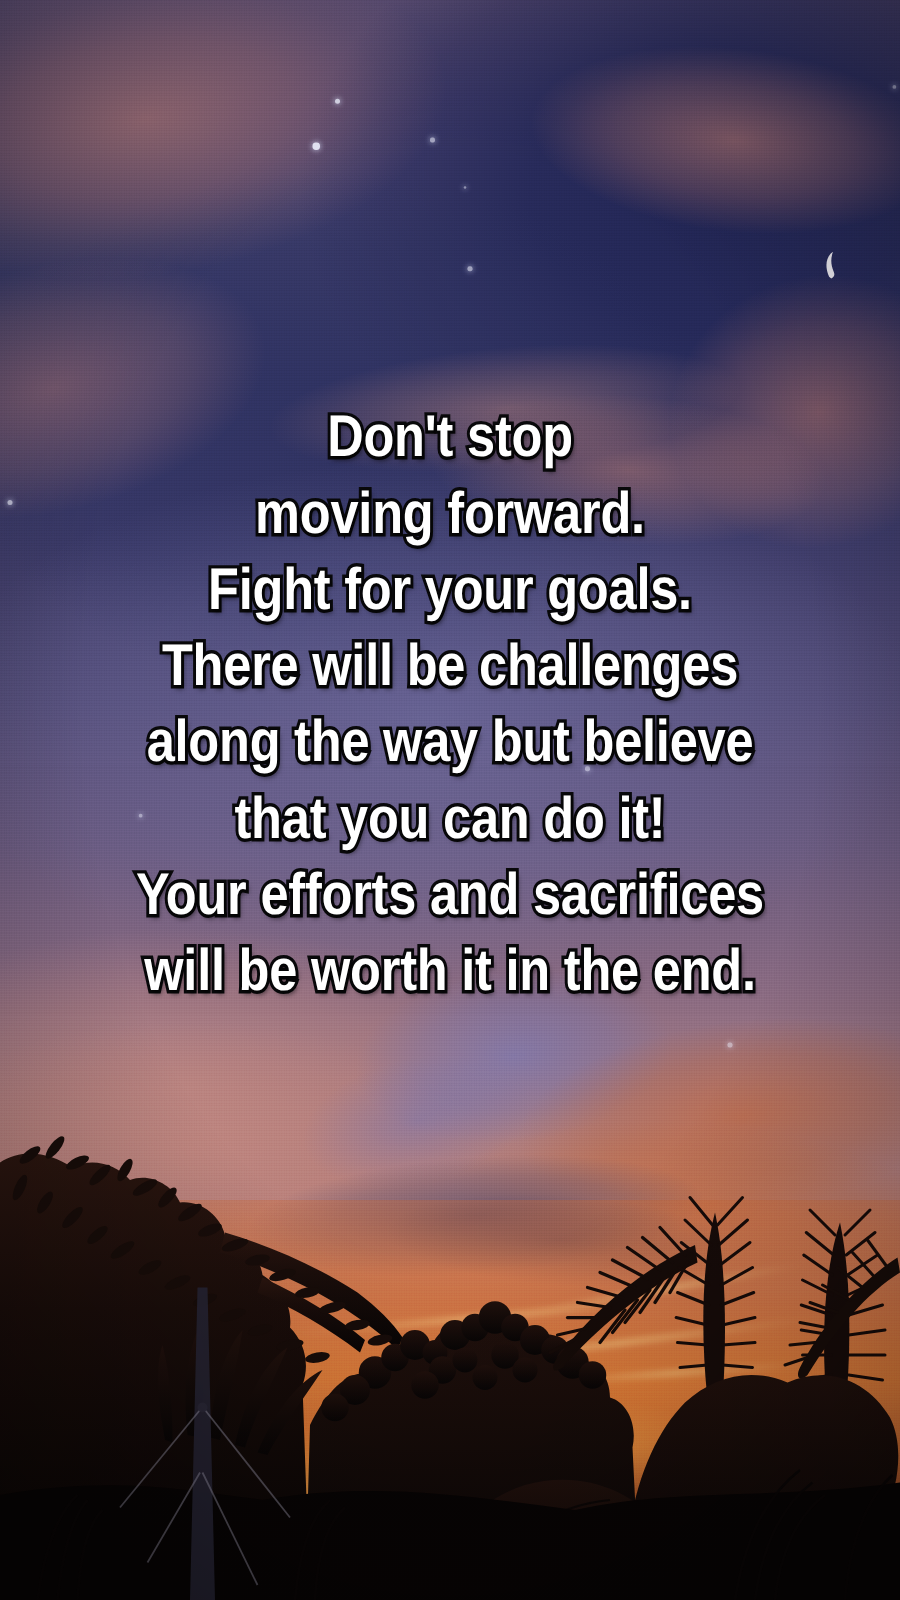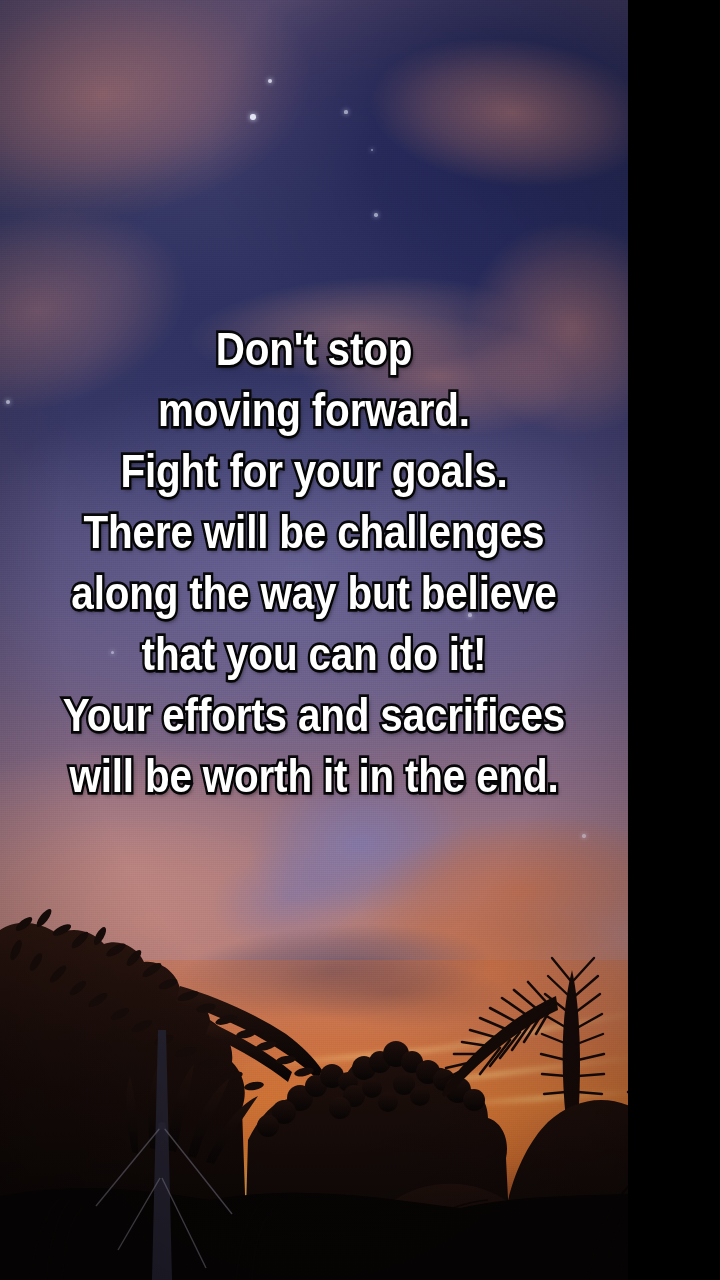--- a/index.html
+++ b/index.html
@@ -5,21 +5,21 @@
   * { margin:0; padding:0; box-sizing:border-box; }
   html, body {
     width:720px; height:1280px;
     background:#000;
     font-family:"Liberation Sans", sans-serif;
     overflow:hidden;
   }
 
   .wallpaper {
     position:relative;
-    width:628px; height:1280px;
+    width:720px; height:1280px;
     overflow:hidden;
     background:#be185d;
   }
 
   
   .sky-base {
     position:absolute; inset:0;
     background:
       linear-gradient(180deg,
         #5d4f76 0%,

